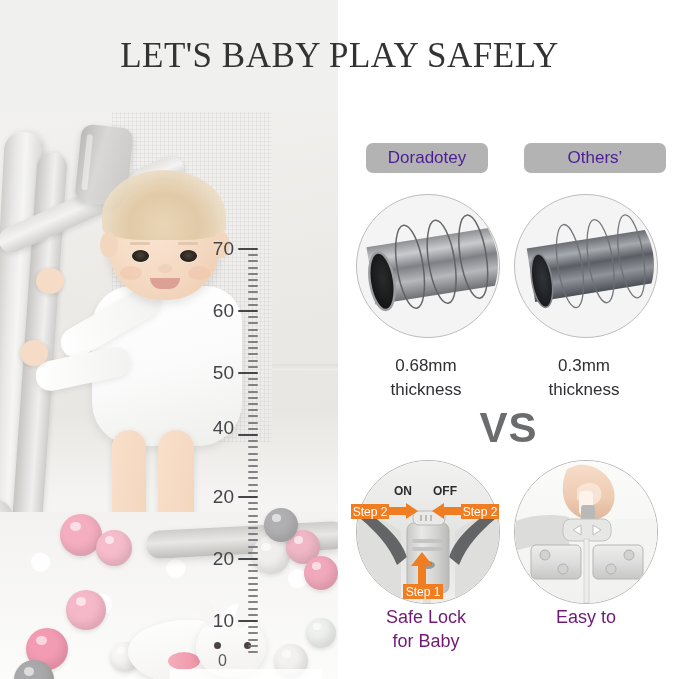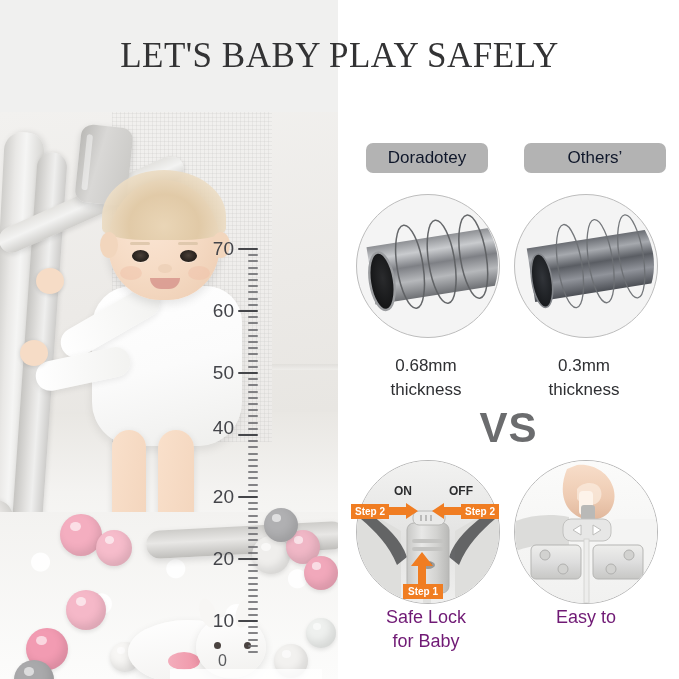--- a/index.html
+++ b/index.html
@@ -217,21 +217,21 @@
     position:absolute;left:338px;top:112px;width:341px;height:567px;background:#ffffff;
   }
 
   .pill{
     position:absolute;top:31px;height:30px;
     background:#b3b3b3;border-radius:7px;
     display:flex;align-items:center;justify-content:center;
   }
   .pill span{
     font-family:"Liberation Sans", sans-serif;
-    font-size:17px;color:#0f172a;white-space:nowrap;
+    font-size:17px;color:#4c1d95;white-space:nowrap;
   }
   .pill.left{left:28px;width:122px;}
   .pill.right{left:186px;width:142px;}
 
   .tube-wrap{position:absolute;top:76px;width:156px;height:156px;}
   .tube-wrap.left{left:10px;}
   .tube-wrap.right{left:168px;}
   .tube-circle{
     position:absolute;left:8px;top:6px;width:142px;height:142px;
     border-radius:50%;background:#f4f4f4;border:1px solid #bdbdbd;
@@ -267,21 +267,21 @@
   .cap-txt.left{left:8px;}
   .cap-txt.right{left:168px;}
 
   .step-badge{
     position:absolute;height:15px;
     background:#f07d22;
     display:flex;align-items:center;justify-content:center;
   }
   .step-badge span{
     font-family:"Liberation Sans", sans-serif;
-    font-size:10px;font-weight:bold;color:#fff;white-space:nowrap;
+    font-size:12px;font-weight:normal;color:#fff;white-space:nowrap;
   }
   .onoff{
     position:absolute;
     font-family:"Liberation Sans", sans-serif;
     font-size:12px;font-weight:bold;color:#2c2d2f;
   }
 </style>
 </head>
 <body>
 
@@ -553,21 +553,21 @@
           <g stroke="#9c9c9a" stroke-width="1.2">
             <line x1="64" y1="54" x2="64" y2="60"></line>
             <line x1="69" y1="54" x2="69" y2="60"></line>
             <line x1="74" y1="54" x2="74" y2="60"></line>
           </g>
           <rect x="66" y="130" width="8" height="12" fill="#e0e0de"></rect>
         </svg>
       </div>
 
       <div class="onoff" style="left:46px;top:28px;">ON</div>
-      <div class="onoff" style="left:101px;top:28px;">OFF</div>
+      <div class="onoff" style="left:85px;top:28px;">OFF</div>
 
       <div class="step-badge" style="left:3px;top:48px;width:38px;">
         <span>Step 2</span>
       </div>
       <svg width="30" height="16" viewBox="0 0 30 16" style="position:absolute;left:40px;top:47px;">
         <path d="M0 4 H18 V0 L30 8 L18 16 V12 H0 Z" fill="#f07d22"></path>
       </svg>
 
       <div class="step-badge" style="left:113px;top:48px;width:38px;">
         <span>Step 2</span>

